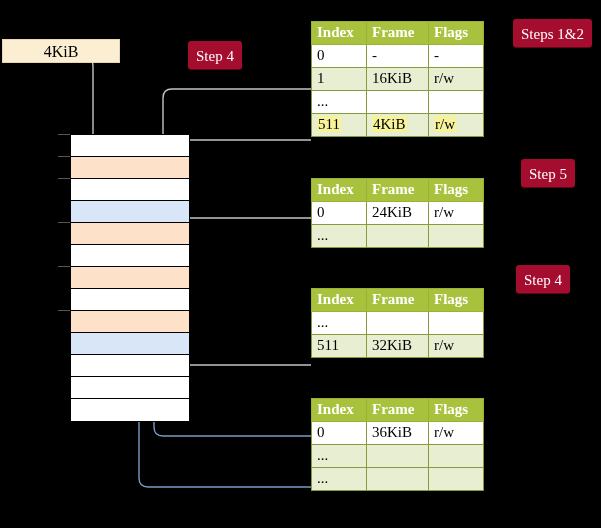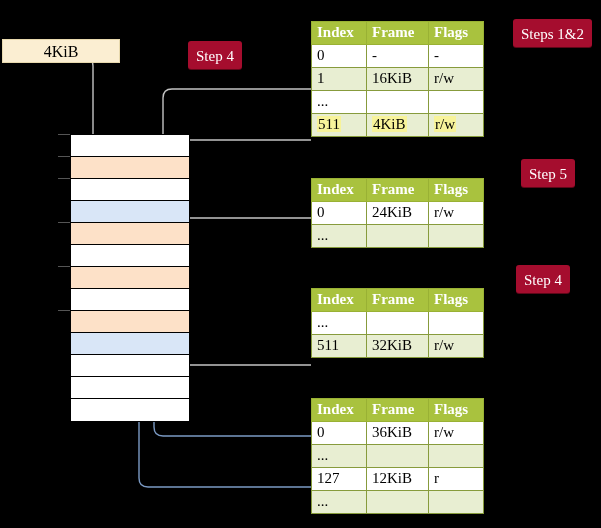--- a/index.html
+++ b/index.html
@@ -244,25 +244,20 @@
           <tr class="white">
             <td class="col-index">0</td>
             <td class="col-frame">36KiB</td>
             <td class="col-flags">r/w</td>
           </tr>
           <tr class="alt">
             <td class="col-index">...</td>
             <td class="col-frame"></td>
             <td class="col-flags"></td>
           </tr>
-          <tr class="white">
-            <td class="col-index">127</td>
-            <td class="col-frame">12KiB</td>
-            <td class="col-flags">r</td>
-          </tr>
           <tr class="alt">
             <td class="col-index">...</td>
             <td class="col-frame"></td>
             <td class="col-flags"></td>
           </tr>
         </tbody>
       </table>
     </div>
 
 </div>

